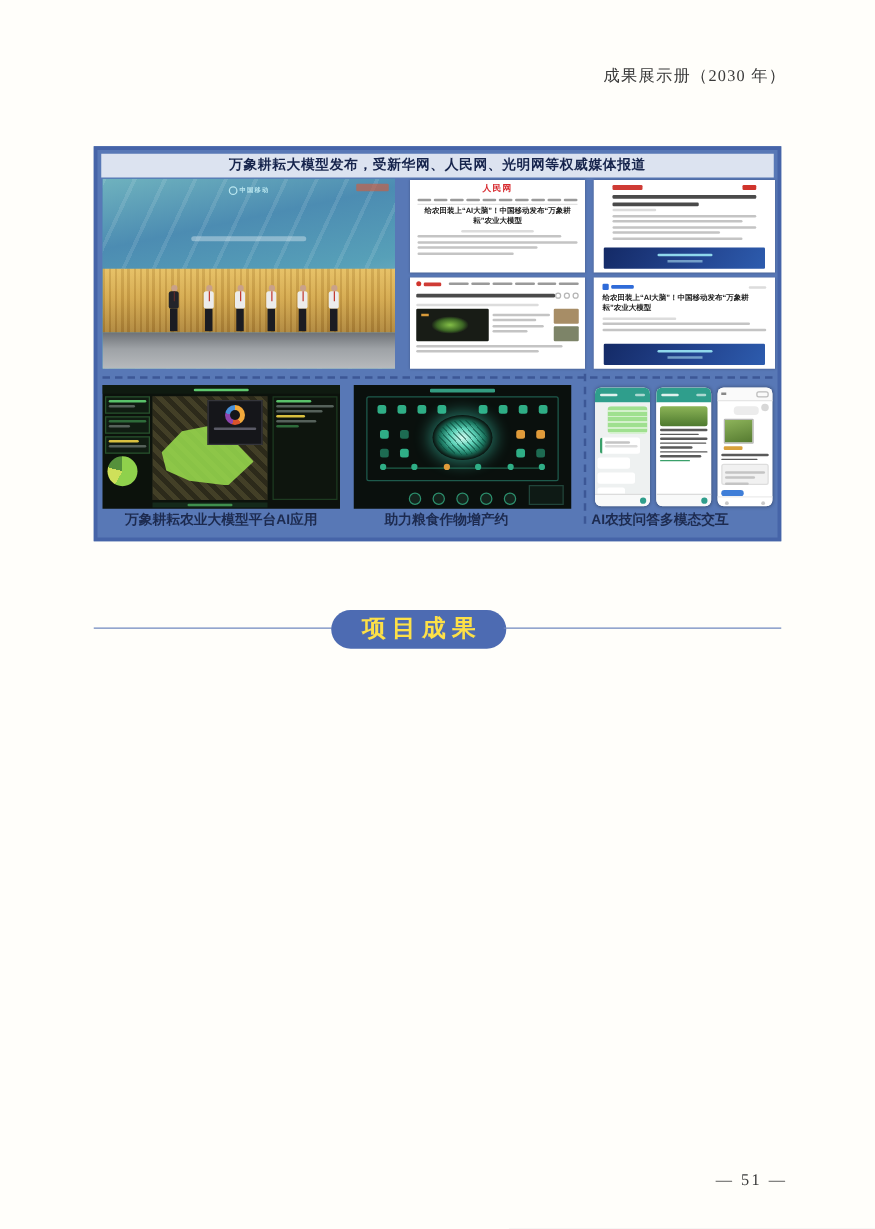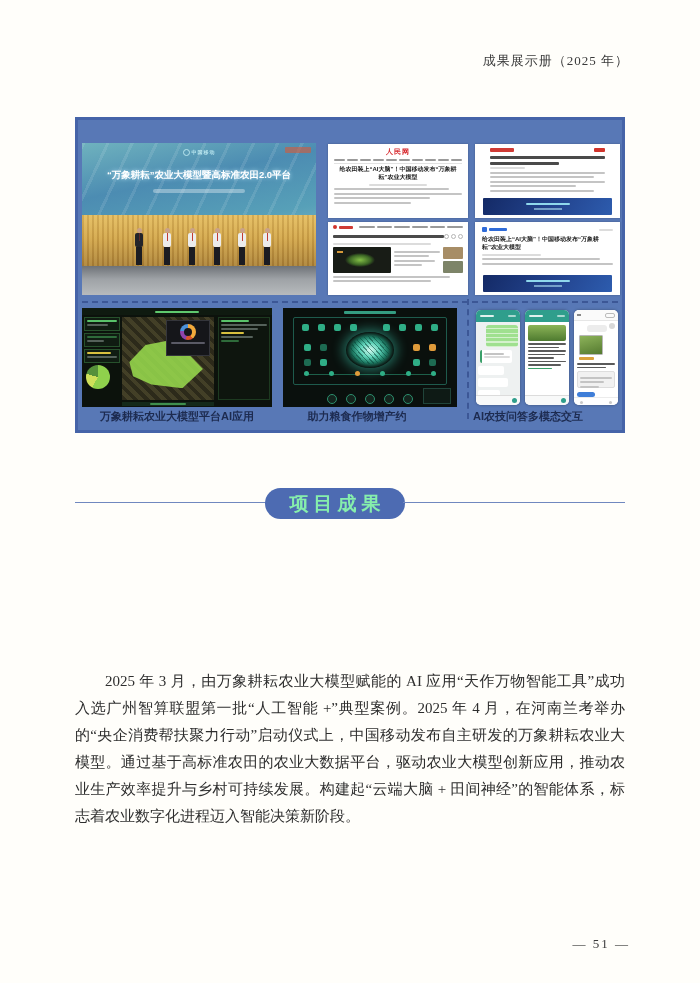--- a/index.html
+++ b/index.html
@@ -169,46 +169,46 @@
   .cap{position:absolute;top:289px;font:bold 11px/14px "Liberation Sans",sans-serif;color:#1d2b50;text-align:center;}
   .cap1{left:4px;width:190px;}
   .cap2{left:193px;width:172px;}
   .cap3{left:372px;width:156px;}
 
   
   .banner-line{position:absolute;top:502px;border-top:1.5px solid #7088bf;}
   .bl-left{left:75px;width:192px;}
   .bl-right{left:403px;width:222px;}
   .banner-pill{position:absolute;left:265px;top:488px;width:140px;height:31px;box-sizing:border-box;
-    border-radius:15.5px;background:#4d6bb2;color:#86efac;text-align:center;
+    border-radius:15.5px;background:#4d6bb2;color:#fde047;text-align:center;
     font:bold 19px/31px "Liberation Sans",sans-serif;letter-spacing:5px;padding-left:5px;}
 
   
   .para{position:absolute;left:75px;width:550px;margin:0;text-align:justify;text-indent:2em;
     font:15px/27px "Liberation Serif",serif;color:#2e2e2e;}
   .para1{top:541px;}
   .para2{top:668px;}
 
   .page-num{position:absolute;top:936px;right:70px;font:13px/16px "Liberation Serif",serif;color:#3a3a3a;letter-spacing:2px;}
 </style>
 </head>
 <body>
 
 <div class="page">
 
-  <div class="doc-header">成果展示册（2025 年）</div>
+  <div class="doc-header">成果展示册（2030 年）</div>
 
   <div class="collage">
+    <div class="collage-title">万象耕耘大模型发布，受新华网、人民网、光明网等权威媒体报道</div>
 
     <div class="stage">
       <div class="stage-sky"></div>
       <div class="stage-field"></div>
       <div class="stage-floor"></div>
       <div class="stage-logo"><span class="mark"></span><span>中国移动</span></div>
-      <div class="stage-headline">“万象耕耘”农业大模型暨高标准农田2.0平台</div>
       <div class="stage-subline"></div>
       <div class="stage-corner"></div>
       <div class="stage-people">
         <div class="person dark" style="left:52px">
             <i class="p-head"></i>
             <i class="p-torso"></i>
             <i class="p-legs"></i>
           </div>
         <div class="person" style="left:80px">
             <i class="p-head"></i>
@@ -477,16 +477,15 @@
 
     <div class="cap cap1">万象耕耘农业大模型平台AI应用</div>
     <div class="cap cap2">助力粮食作物增产约</div>
     <div class="cap cap3">AI农技问答多模态交互</div>
   </div>
 
   <div class="banner-line bl-left"></div>
   <div class="banner-pill">项目成果</div>
   <div class="banner-line bl-right"></div>
 
-  <p class="para para2">2025 年 3 月，由万象耕耘农业大模型赋能的 AI 应用“天作万物智能工具”成功入选广州智算联盟第一批“人工智能 +”典型案例。2025 年 4 月，在河南兰考举办的“央企消费帮扶聚力行动”启动仪式上，中国移动发布自主研发的万象耕耘农业大模型。通过基于高标准农田的农业大数据平台，驱动农业大模型创新应用，推动农业生产效率提升与乡村可持续发展。构建起“云端大脑 + 田间神经”的智能体系，标志着农业数字化进程迈入智能决策新阶段。</p>
 
   <div class="page-num">— 51 —</div>
 </div>
 
 </body></html>

